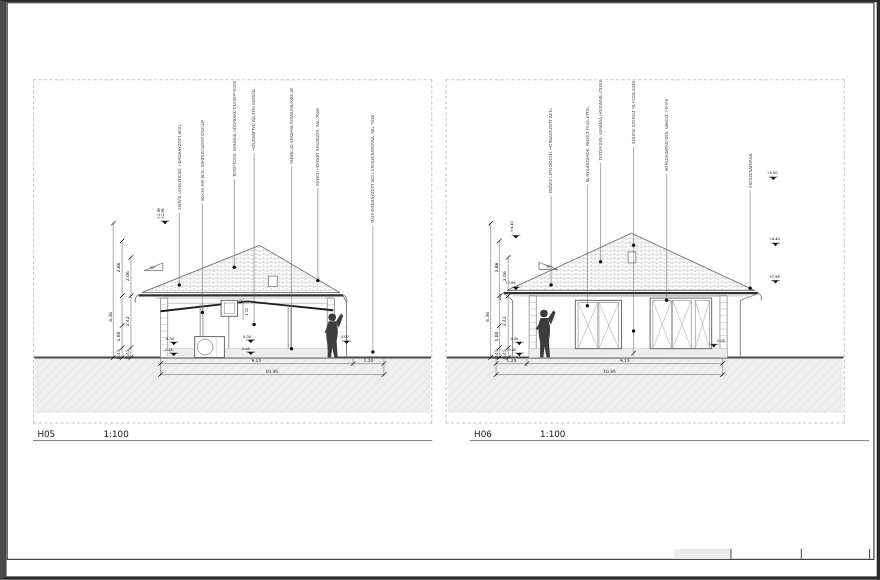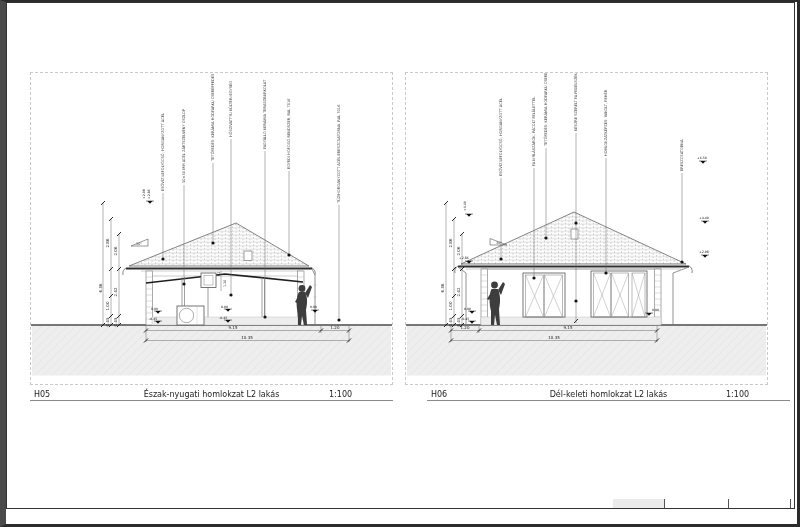--- a/index.html
+++ b/index.html
@@ -433,20 +433,18 @@
     <text class="callout" transform="rotate(-90 141.2 73)" x="141.2" y="73">TETŐFEDÉS: KERÁMIA HÓDFARKÚ CSERÉPFEDÉS</text>
     <text class="callout" transform="rotate(-90 171.2 58)" x="171.2" y="58">KÉSZRE SZERELT FA FEDÉLSZÉK</text>
     <text class="callout" transform="rotate(-90 201.2 83)" x="201.2" y="83">HOMLOKZATKÉPZÉS: VAKOLT, FEHÉR</text>
     <text class="callout" transform="rotate(-90 277.2 98)" x="277.2" y="98">ERESZCSATORNA</text>
   </g>
 </svg>
 </div>
 
 <div class="titlebar titlebar-left">
   <span class="tb-code">H05</span>
-  <span class="tb-title">Észak-nyugati homlokzat L2 lakás</span>
   <span class="tb-scale">1:100</span>
 </div>
 <div class="titlebar titlebar-right">
   <span class="tb-code">H06</span>
-  <span class="tb-title">Dél-keleti homlokzat L2 lakás</span>
   <span class="tb-scale">1:100</span>
 </div>
 
 </body></html>

